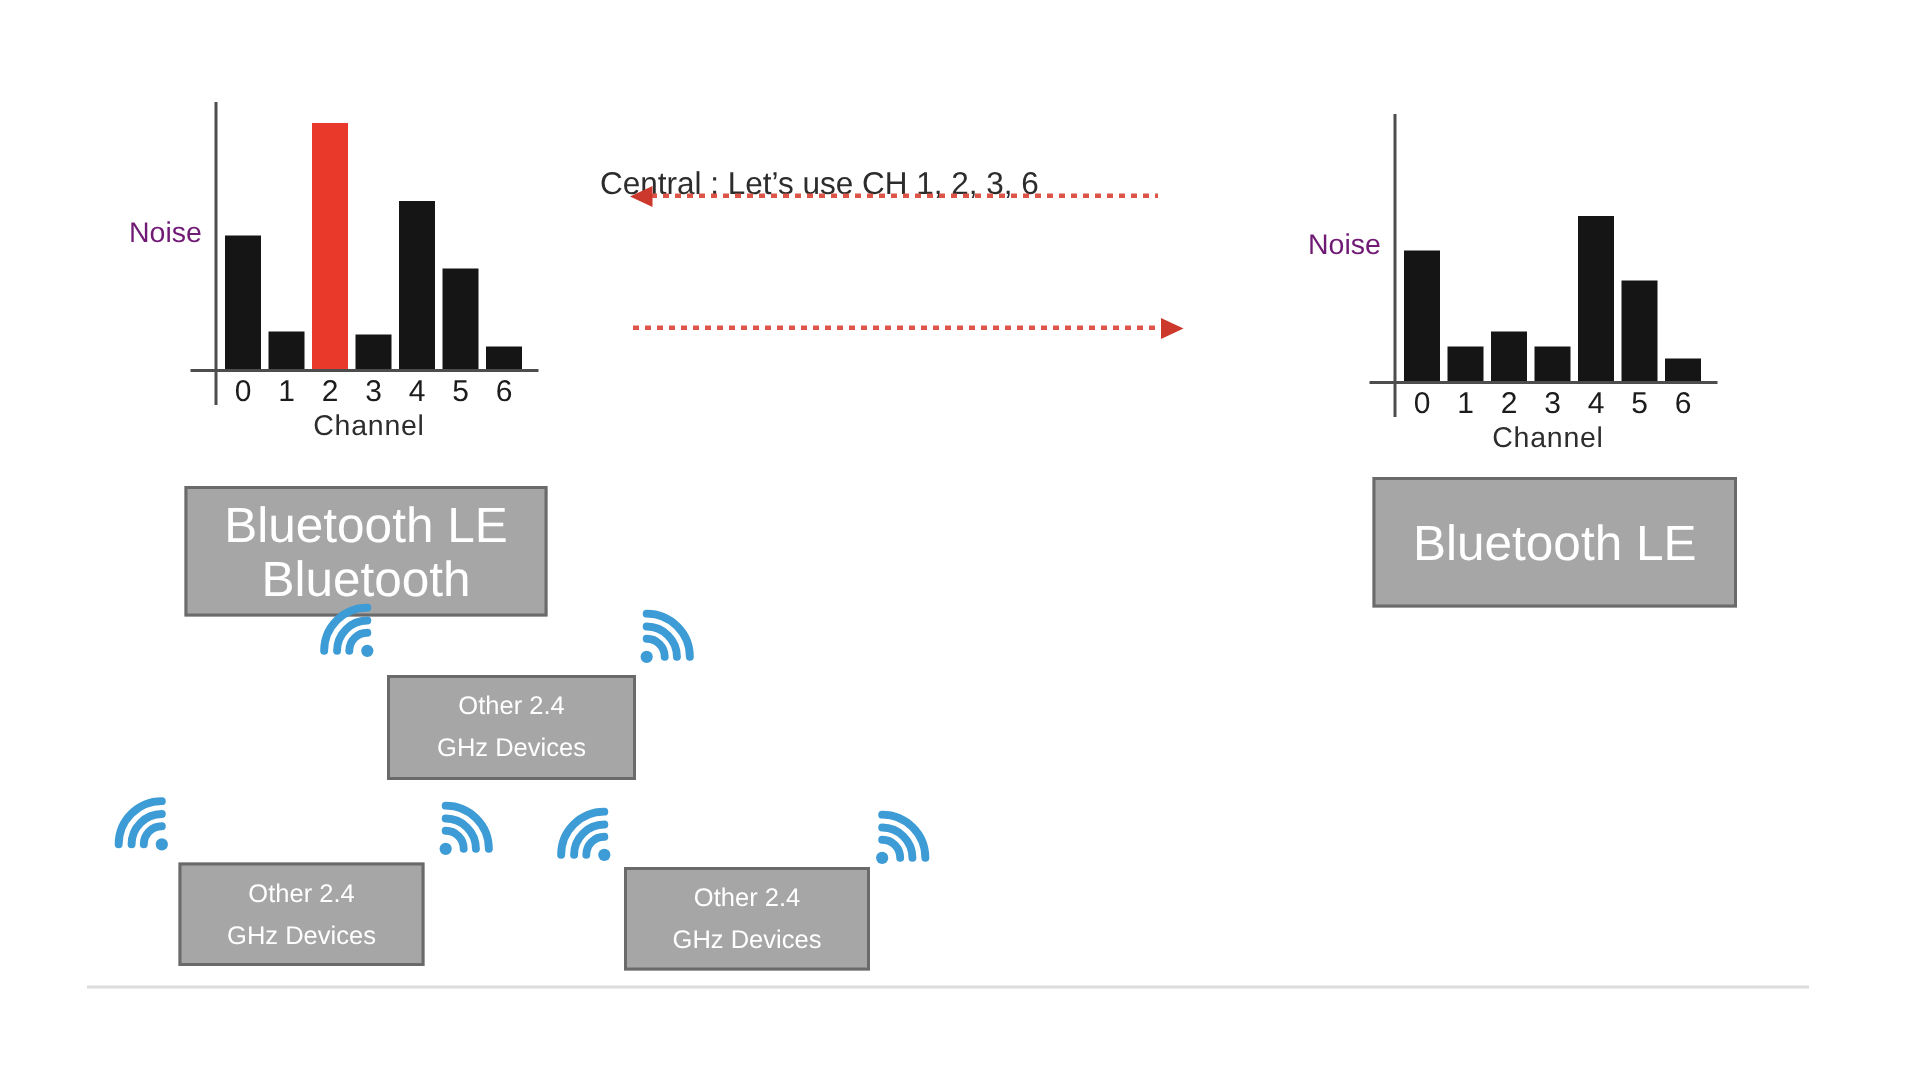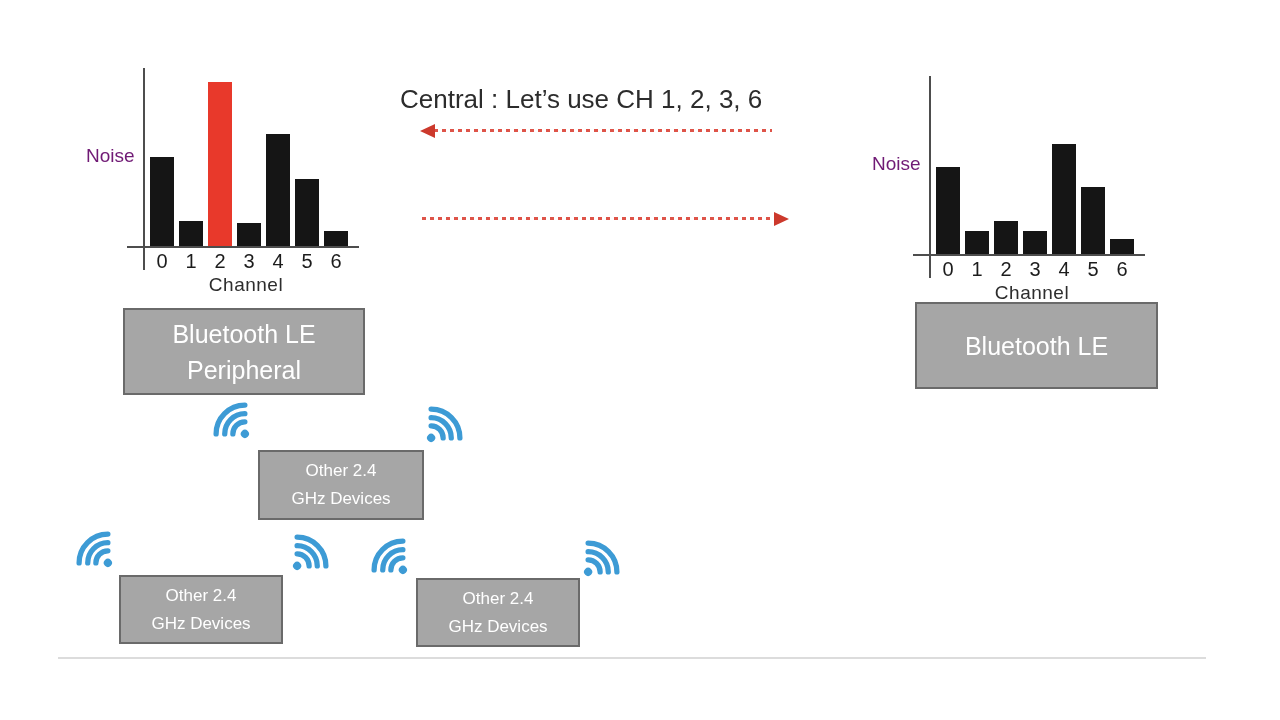--- a/index.html
+++ b/index.html
@@ -12,34 +12,34 @@
   .chart .ylabel{position:absolute;left:-41px;top:77px;font-size:19px;color:#701a75;}
   .chart .yaxis{position:absolute;left:16px;top:0;width:2px;height:202px;background:#4d4d4d;}
   .chart .xaxis{position:absolute;left:0;top:178px;width:232px;height:2px;background:#4d4d4d;}
   .chart .bars{position:absolute;left:23px;top:0;height:178px;display:flex;align-items:flex-end;gap:5px;}
   .chart .bar{width:24px;}
   .chart .ticks{position:absolute;left:23px;top:182px;display:flex;gap:5px;}
   .chart .tick{width:24px;text-align:center;font-size:20px;color:#1c1c1c;}
   .chart .xlabel{position:absolute;left:17px;top:206px;width:204px;text-align:center;
     font-size:19px;letter-spacing:.5px;color:#2d2d2d;}
   
-  .msg{position:absolute;font-size:26px;color:#2c2c2c;white-space:nowrap;}
+  .msg{position:absolute;font-size:21px;color:#2c2c2c;white-space:nowrap;margin-top:27px;}
   .dash-line{position:absolute;height:3px;
     background:repeating-linear-gradient(90deg,var(--arrow-red) 0 4px,transparent 4px 8px);}
   .head-left{position:absolute;width:0;height:0;
     border-top:7px solid transparent;border-bottom:7px solid transparent;
     border-right:15px solid var(--arrow-head-red);}
   .head-right{position:absolute;width:0;height:0;
     border-top:7px solid transparent;border-bottom:7px solid transparent;
     border-left:15px solid var(--arrow-head-red);}
   
   .node{position:absolute;background:var(--box-fill);border:2px solid var(--box-border);
     color:var(--box-text);text-align:center;display:flex;flex-direction:column;
     justify-content:center;box-sizing:border-box;}
-  .node.big{font-size:25px;line-height:36px;}
+  .node.big{font-size:33px;line-height:36px;margin-top:16px;}
   .node.small{font-size:17px;line-height:28px;}
   
   .wifi{position:absolute;width:48px;height:48px;color:var(--wifi-blue);}
   .wifi svg{width:100%;height:100%;display:block;}
   .wifi.tilt-left{transform:rotate(-45deg);}
   .wifi.tilt-right{transform:rotate(45deg);}
   
   .divider{position:absolute;left:58px;top:657px;width:1148px;height:2px;background:var(--divider-gray);}
 </style>
 </head>
@@ -99,21 +99,21 @@
 
   <div class="msg" style="left:400px;top:84px;">Central : Let’s use CH 1, 2, 3, 6</div>
   <div class="dash-line" style="left:434px;top:129px;width:338px;"></div>
   <div class="head-left" style="left:420px;top:124px;"></div>
 
   <div class="dash-line" style="left:422px;top:217px;width:352px;"></div>
   <div class="head-right" style="left:774px;top:212px;"></div>
 
   <div class="node big" style="left:123px;top:308px;width:242px;height:87px;">
     <span>Bluetooth LE</span>
-    <span>Peripheral</span>
+    <span>Bluetooth</span>
   </div>
 
   <div class="node big" style="left:915px;top:302px;width:243px;height:87px;">
     <span>Bluetooth LE</span>
   </div>
 
   <div class="node small" style="left:258px;top:450px;width:166px;height:70px;">
     <span>Other 2.4</span>
     <span>GHz Devices</span>
   </div>

